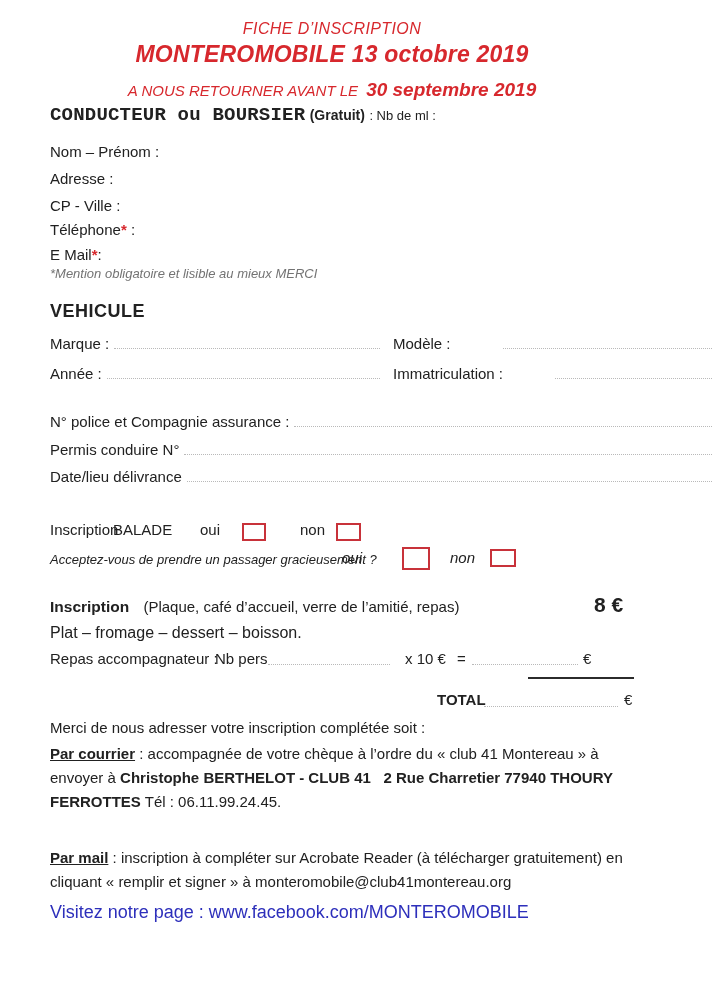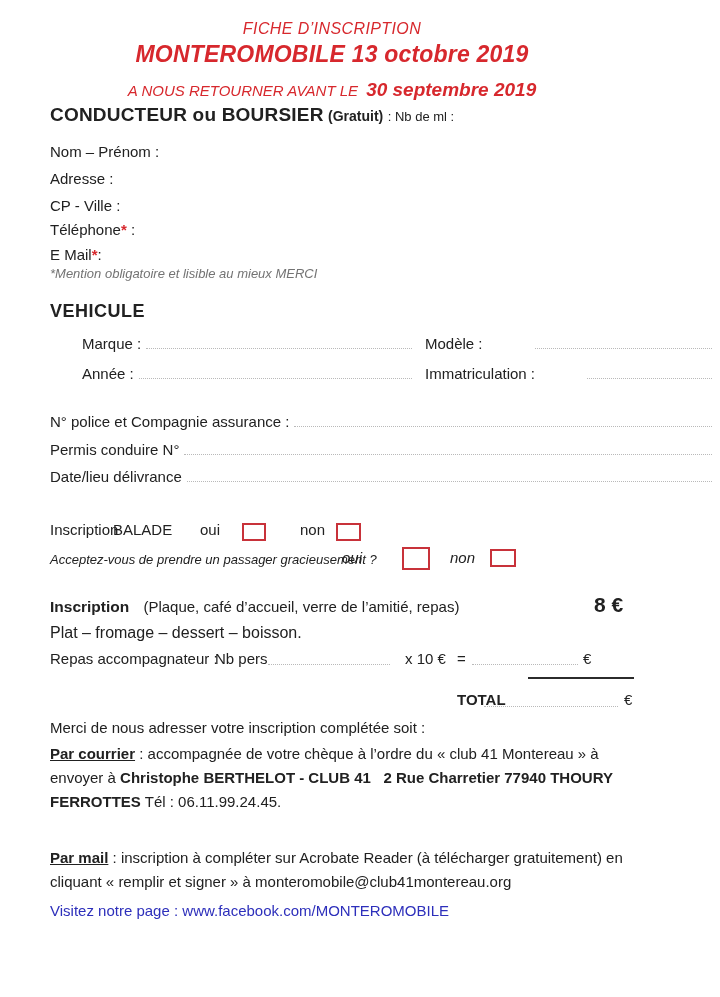--- a/index.html
+++ b/index.html
@@ -9,32 +9,32 @@
   
   .hdr{position:absolute;top:20px;left:4px;width:656px;text-align:center;
        color:#d7282d;font-style:italic;}
   .h1{font-size:16px;letter-spacing:.4px;}
   .h2{font-size:23px;font-weight:700;margin-top:3px;letter-spacing:.2px;}
   .h3{font-size:15px;margin-top:11px;}
   .h3 .date{font-size:19px;font-weight:700;margin-left:8px;}
 
   
   .sec-cond{position:absolute;top:104px;left:50px;white-space:nowrap;}
-  .cond-big{font-size:19px;font-weight:800;letter-spacing:.2px;}
+  .cond-big{font-size:19px;font-weight:800;letter-spacing:.2px;font-family:Liberation Mono, monospace;}
   .cond-grat{font-size:14px;font-weight:700;}
   .cond-nb{font-size:13px;}
   .frow{position:absolute;left:50px;font-size:15px;}
   .star{color:#d7282d;font-weight:700;}
   .mention{position:absolute;left:50px;top:266px;color:#737373;
            font-style:italic;font-size:13px;}
 
   
   .veh-title{position:absolute;top:301px;left:50px;font-size:18px;
              font-weight:800;letter-spacing:.5px;text-align:right;}
-  .vrow{position:absolute;left:50px;right:8px;display:flex;font-size:15px;margin-left:32px;}
+  .vrow{position:absolute;left:50px;right:8px;display:flex;font-size:15px;}
   .vcell-l{width:330px;display:flex;}
   .vcell-r{flex:1;margin-left:13px;display:flex;gap:47px;}
   .lbl{white-space:nowrap;}
   .dots{flex:1;border-bottom:1px dotted #b9b9b9;margin:0 0 3px 5px;}
   .lrow{position:absolute;left:50px;right:8px;display:flex;font-size:15px;}
 
   
   .balrow{position:absolute;left:0;right:0;height:28px;font-size:15px;}
   .balrow .txt{position:absolute;white-space:nowrap;}
   .chk{position:absolute;border:2px solid #c8323a;background:#fff;box-sizing:border-box;}
@@ -49,21 +49,21 @@
   .plat{position:absolute;left:50px;top:624px;font-size:16px;}
   .repas .txt{position:absolute;white-space:nowrap;font-size:15px;}
   .dotline{position:absolute;border-bottom:1px dotted #b9b9b9;height:0;}
   .hline{position:absolute;left:528px;top:677px;width:106px;border-top:2px solid #2b2b2b;}
   .tot{font-weight:700;}
 
   
   .para{position:absolute;left:50px;width:586px;font-size:15px;line-height:24px;}
   .bu{font-weight:700;text-decoration:underline;}
   .bold{font-weight:700;white-space:pre-wrap;}
-  .fb{position:absolute;left:50px;top:902px;font-size:15px;color:#2d2fbb;cursor:pointer;}
+  .fb{position:absolute;left:50px;top:902px;font-size:18px;color:#2d2fbb;cursor:pointer;}
 </style>
 </head>
 <body>
 
 <div class="page">
 
   <div class="hdr">
     <div class="h1">FICHE D’INSCRIPTION</div>
     <div class="h2">MONTEROMOBILE 13 octobre 2019</div>
     <div class="h3">
@@ -160,21 +160,21 @@
     <span class="dotline" style="left:268px;top:664px;width:122px"></span>
     <span class="txt" style="left:405px;top:650px">x 10 €</span>
     <span class="txt" style="left:457px;top:650px">=</span>
     <span class="dotline" style="left:472px;top:664px;width:106px"></span>
     <span class="txt" style="left:583px;top:650px">€</span>
   </div>
 
   <div class="hline"></div>
 
   <div class="repas">
-    <span class="txt tot" style="left:457px;top:691px">TOTAL</span>
+    <span class="txt tot" style="left:437px;top:691px">TOTAL</span>
     <span class="dotline" style="left:484px;top:706px;width:134px"></span>
     <span class="txt" style="left:624px;top:691px">€</span>
   </div>
 
   <div class="para" style="top:716px">Merci de nous adresser votre inscription complétée soit :</div>
 
   <div class="para" style="top:742px">
     <span class="bu">Par courrier</span><span> : accompagnée de votre chèque à l’ordre du « club 41 Montereau » à envoyer à </span><span class="bold">Christophe BERTHELOT - CLUB 41   2 Rue Charretier 77940 THOURY FERROTTES</span><span> Tél : 06.11.99.24.45.</span>
   </div>
 

